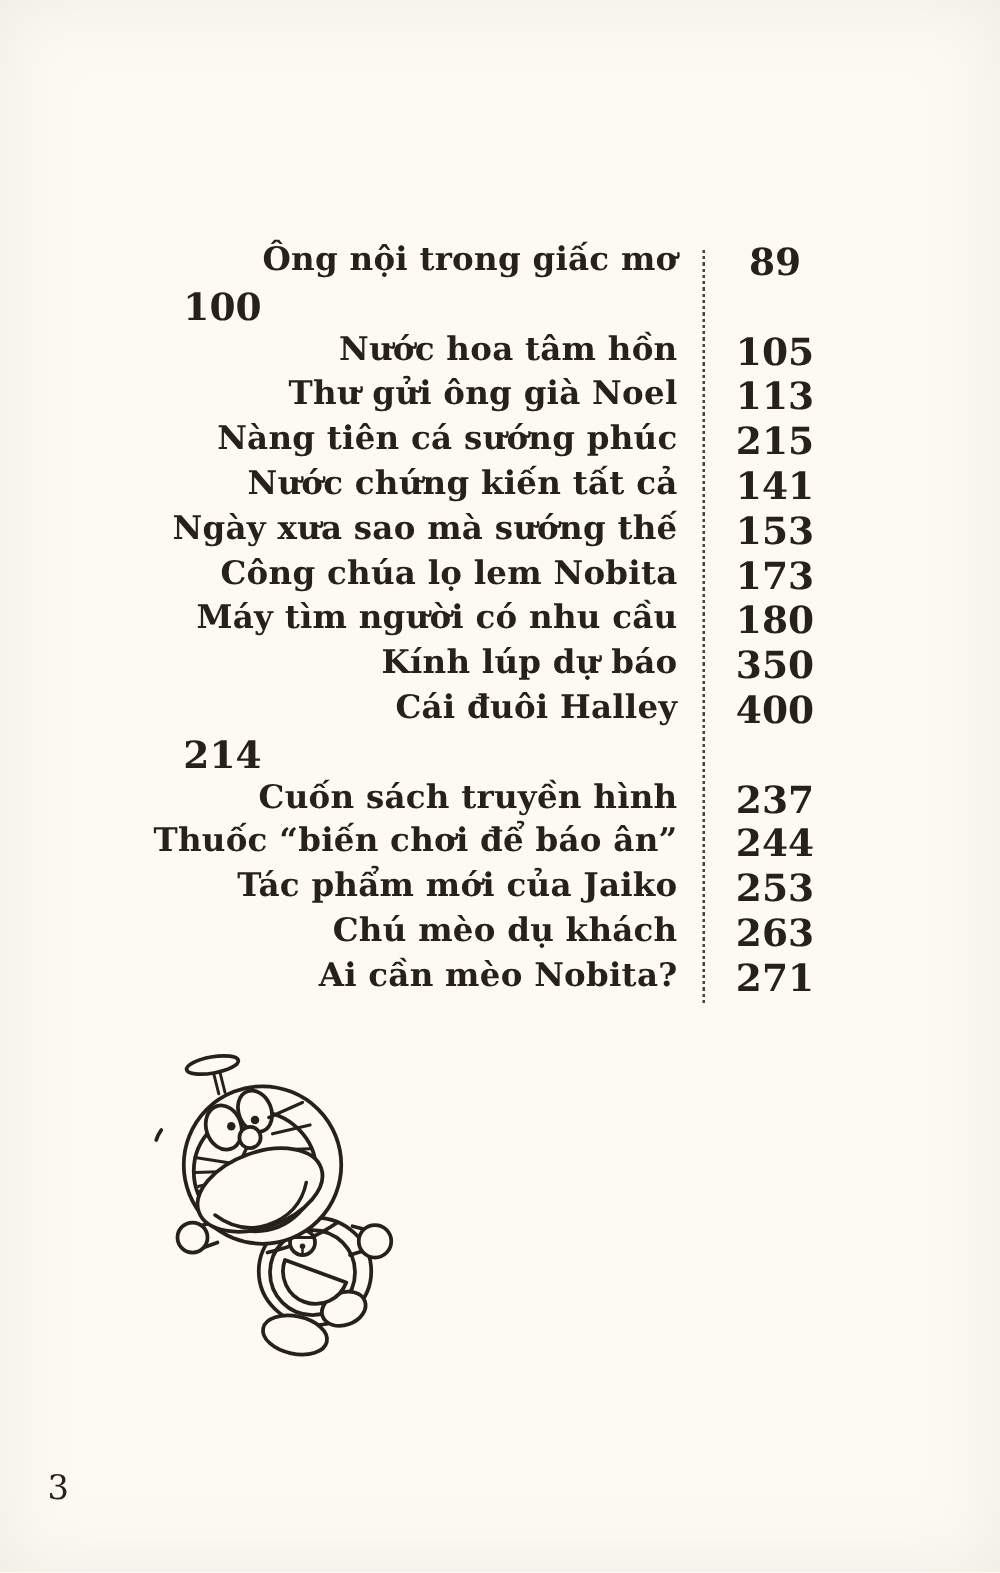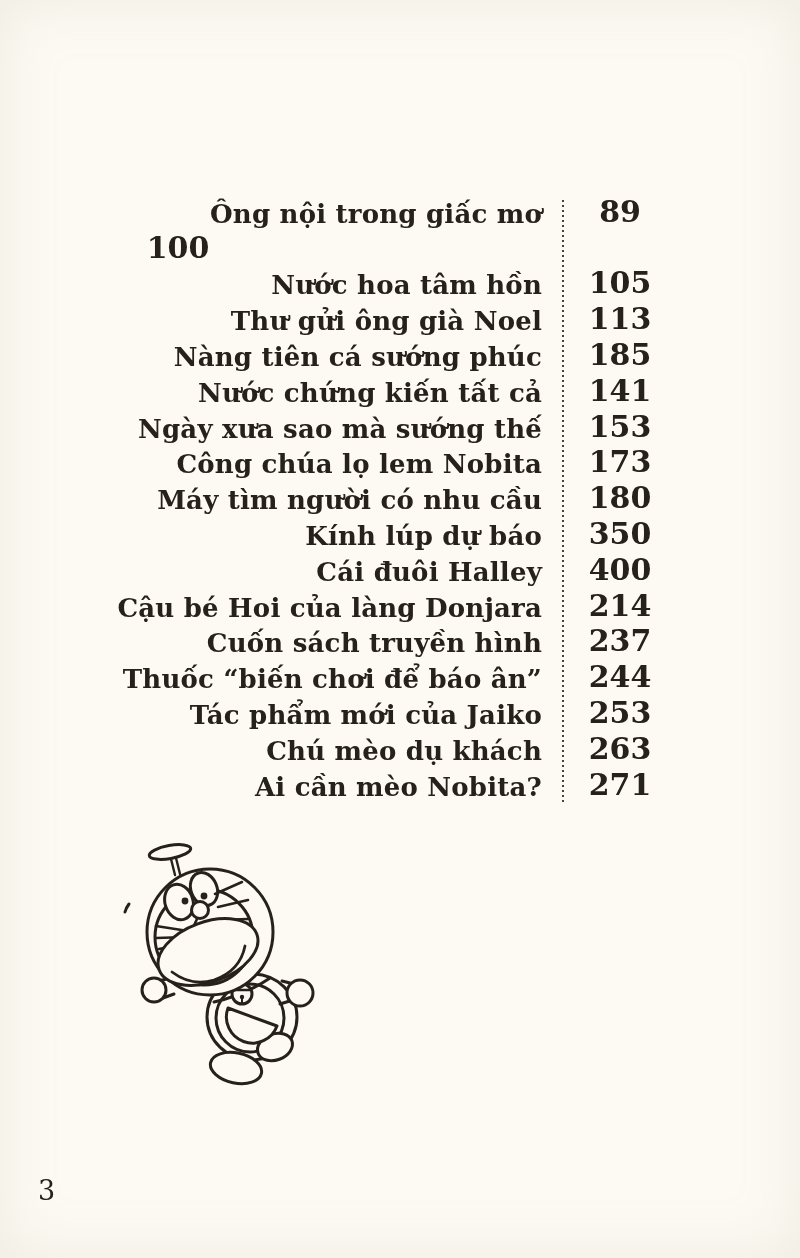--- a/index.html
+++ b/index.html
@@ -28,21 +28,21 @@
     box-shadow:inset 0 0 60px rgba(180,170,150,0.18);
   }
   .toc{
     position:absolute;
     left:100px;
     top:193px;
     width:565px;
   }
   .toc-row{
     display:flex;
-    align-items:flex-end;
+    align-items:flex-start;
     height:35.8px;
     white-space:nowrap;
   }
   .toc-title{
     width:442px;
     text-align:right;
     font-size:26px;
     font-weight:700;
     letter-spacing:0.2px;
   }
@@ -107,21 +107,21 @@
 
     <div class="toc-row">
       <span class="toc-title">Thư gửi ông già Noel</span>
       <span class="toc-gap"></span>
       <span class="toc-page">113</span>
     </div>
 
     <div class="toc-row">
       <span class="toc-title">Nàng tiên cá sướng phúc</span>
       <span class="toc-gap"></span>
-      <span class="toc-page">185</span>
+      <span class="toc-page">215</span>
     </div>
 
     <div class="toc-row">
       <span class="toc-title">Nước chứng kiến tất cả</span>
       <span class="toc-gap"></span>
       <span class="toc-page">141</span>
     </div>
 
     <div class="toc-row">
       <span class="toc-title">Ngày xưa sao mà sướng thế</span>
@@ -147,21 +147,20 @@
       <span class="toc-page">350</span>
     </div>
 
     <div class="toc-row">
       <span class="toc-title">Cái đuôi Halley</span>
       <span class="toc-gap"></span>
       <span class="toc-page">400</span>
     </div>
 
     <div class="toc-row">
-      <span class="toc-title">Cậu bé Hoi của làng Donjara</span>
       <span class="toc-gap"></span>
       <span class="toc-page">214</span>
     </div>
 
     <div class="toc-row">
       <span class="toc-title">Cuốn sách truyền hình</span>
       <span class="toc-gap"></span>
       <span class="toc-page">237</span>
     </div>
 

